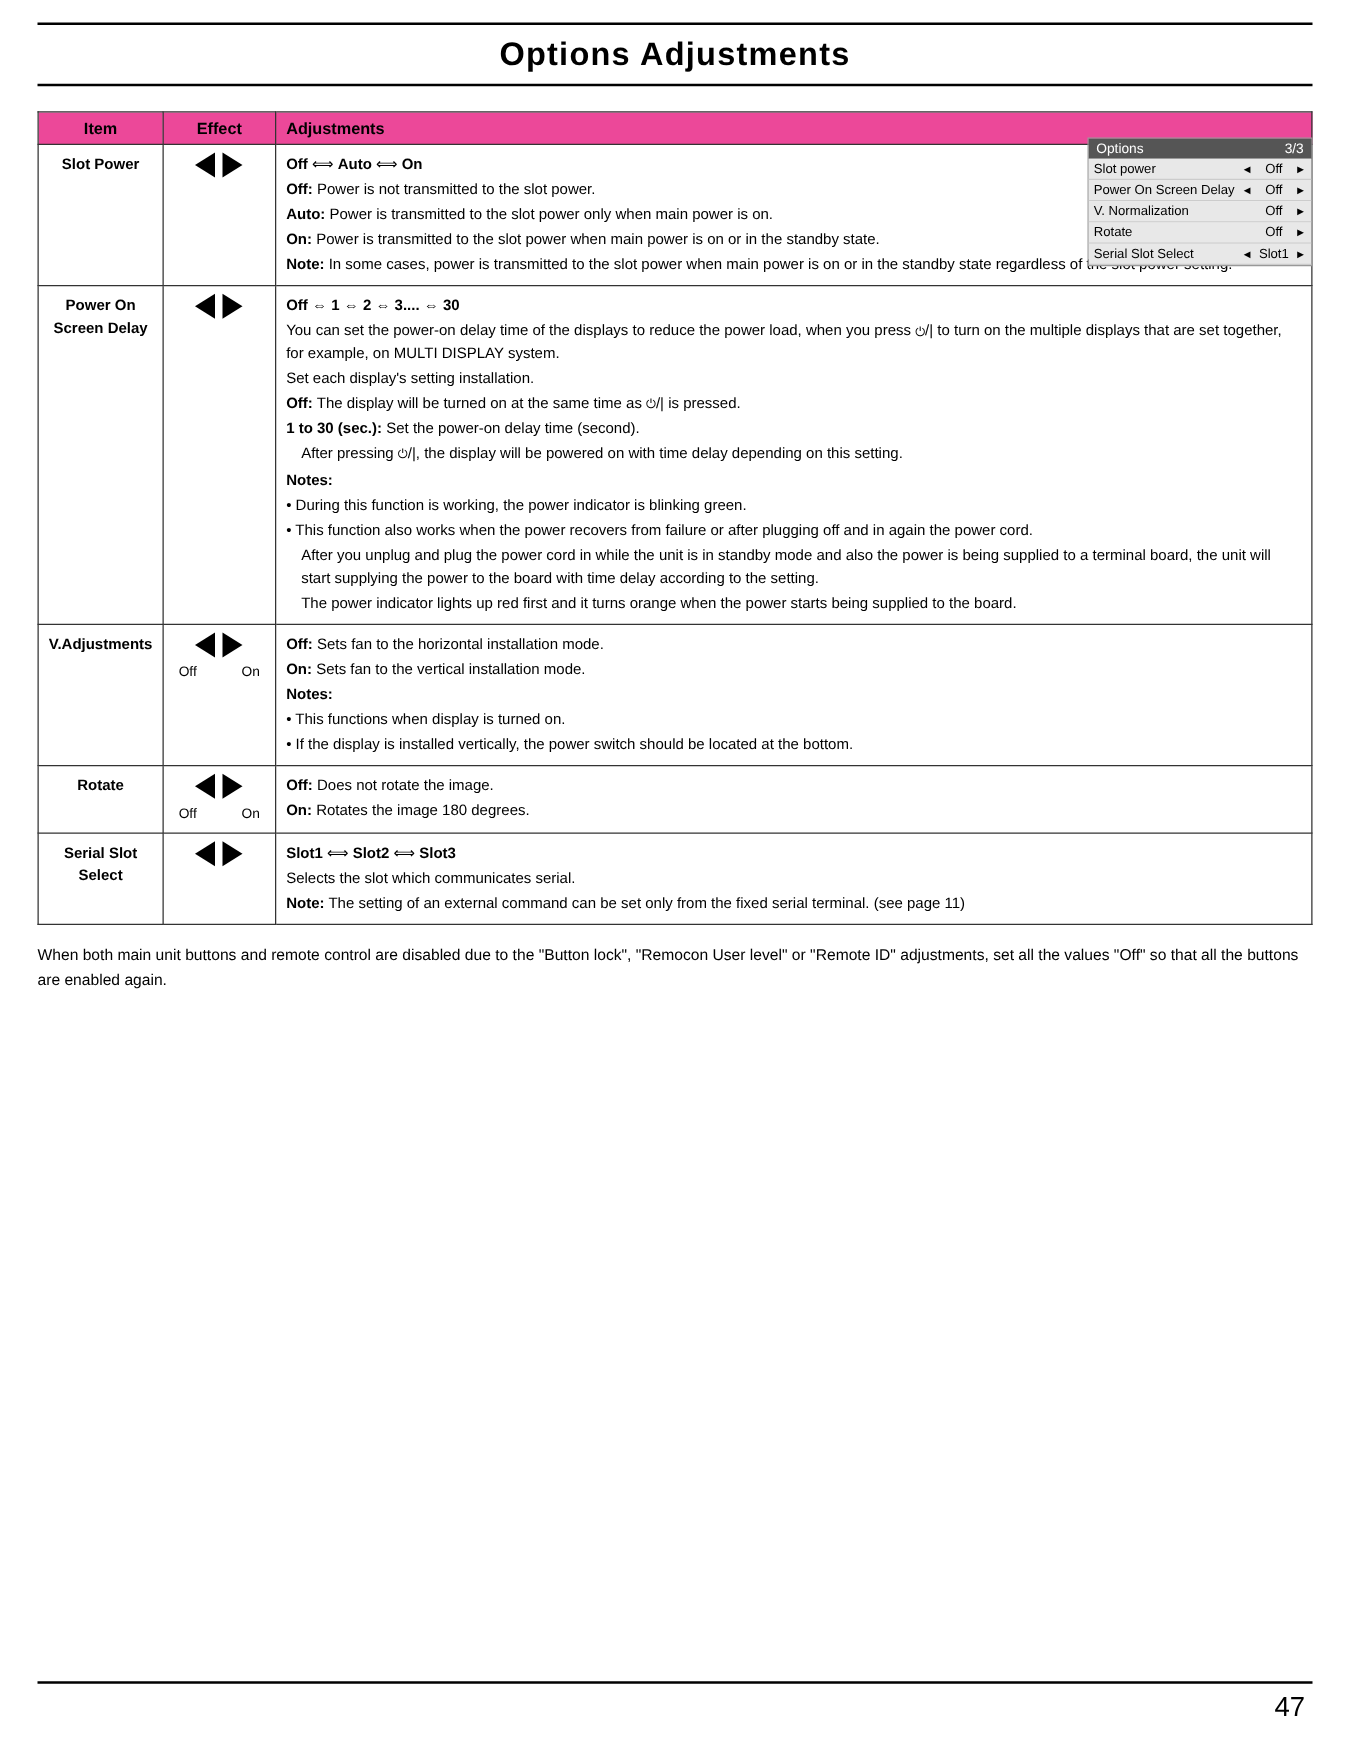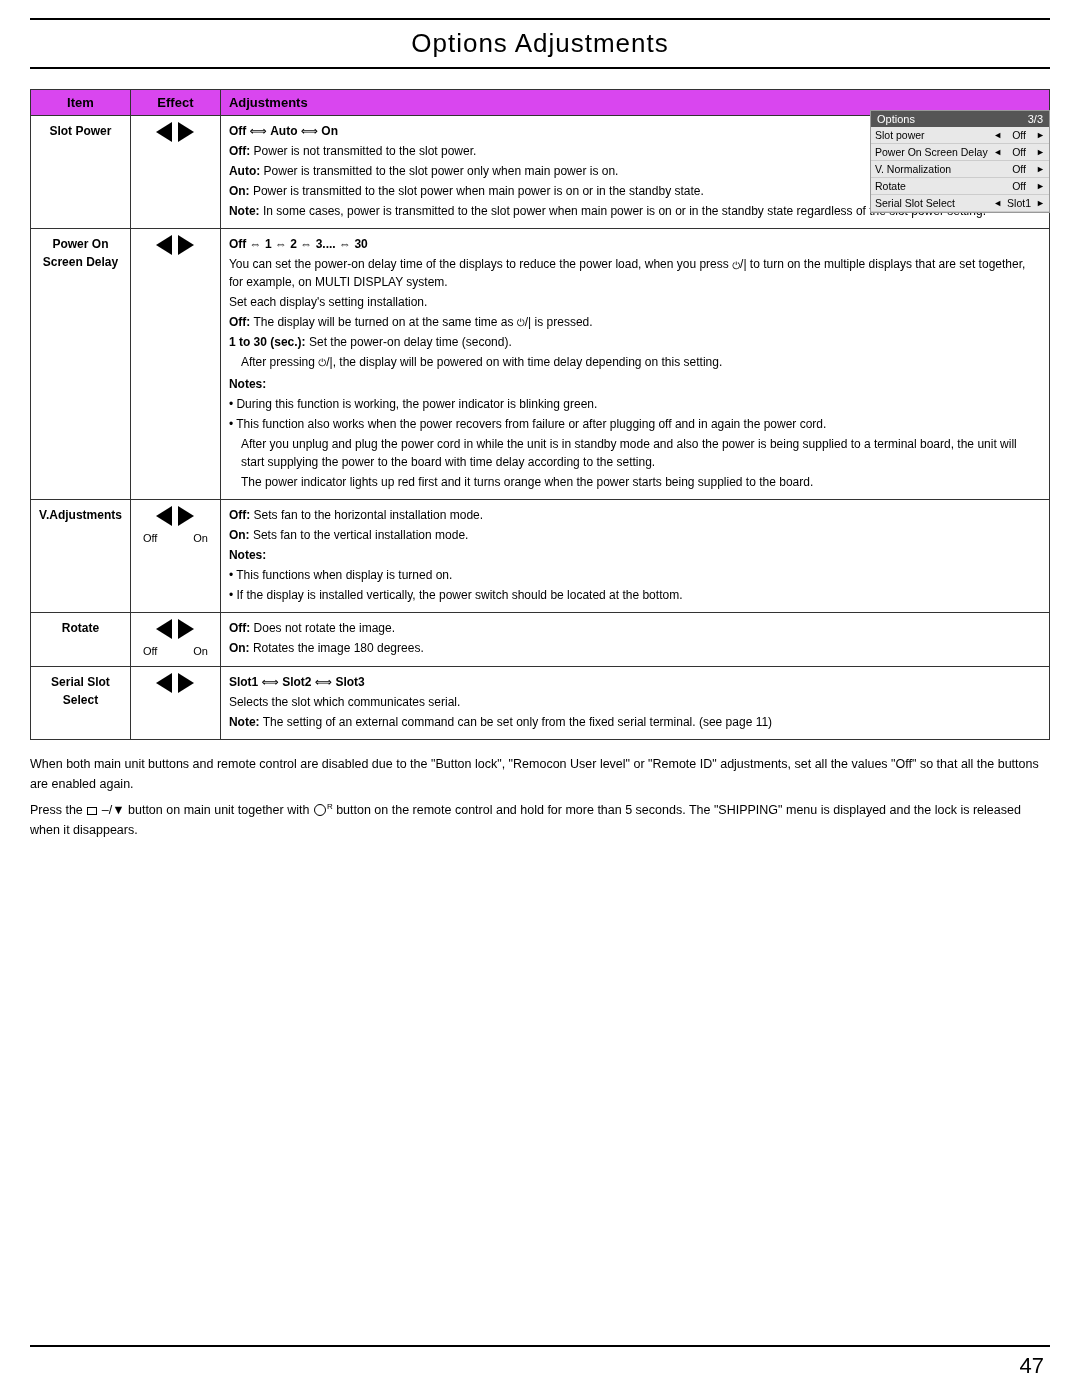--- a/index.html
+++ b/index.html
@@ -16,21 +16,21 @@
     
     .page-title-bar {
       border-top: 2px solid #000;
       border-bottom: 2px solid #000;
       text-align: center;
       padding: 8px 0;
       margin: 18px 30px 0 30px;
     }
     .page-title-bar h1 {
       font-size: 26px;
-      font-weight: normal;
+      font-weight: bold;
       letter-spacing: 1px;
     }
 
     
     .osd-panel {
       position: absolute;
       top: 110px;
       right: 30px;
       width: 180px;
       border: 1px solid #999;
@@ -73,21 +73,21 @@
       margin: 20px 30px 20px 30px;
     }
 
     
     .adj-table {
       width: 100%;
       border-collapse: collapse;
       border: 1.5px solid #333;
     }
     .adj-table th {
-      background: #d946ef;
+      background: #ec4899;
       border: 1.5px solid #333;
       padding: 5px 8px;
       font-size: 13px;
       font-weight: bold;
       text-align: left;
     }
     .adj-table th.center { text-align: center; }
     .adj-table td {
       border: 1.5px solid #333;
       vertical-align: top;
@@ -422,20 +422,17 @@
           </div>
         </td>
       </tr>
     </tbody>
   </table>
 
   <div class="normalization-section">
     <div>
       When both main unit buttons and remote control are disabled due to the "Button lock", "Remocon User level" or "Remote ID" adjustments, set all the values "Off" so that all the buttons are enabled again.
     </div>
-    <div style="margin-top:6px;">
-      Press the <span class="small-rect"></span> –/▼ button on main unit together with <span class="power-icon"></span><sup style="font-size:8px;">R</sup> button on the remote control and hold for more than 5 seconds. The "SHIPPING" menu is displayed and the lock is released when it disappears.
-    </div>
   </div>
 </div>
 
 <div class="bottom-border"></div>
 <div class="page-number">47</div>
 
 </body></html>

